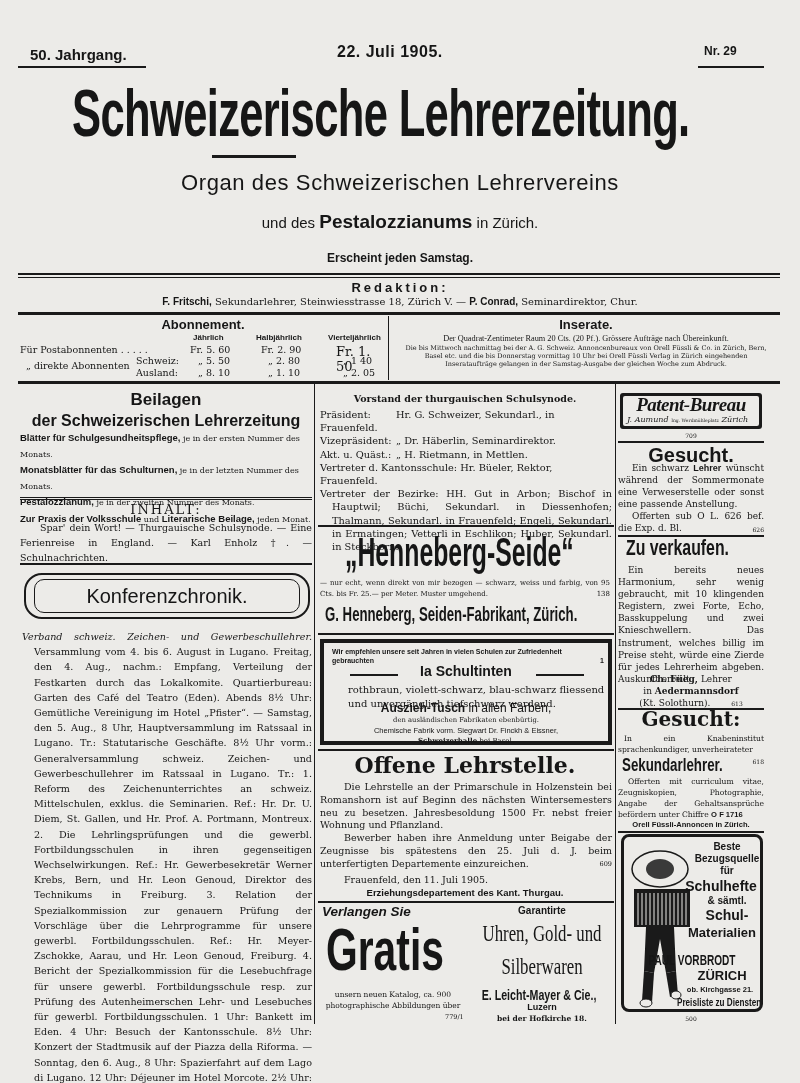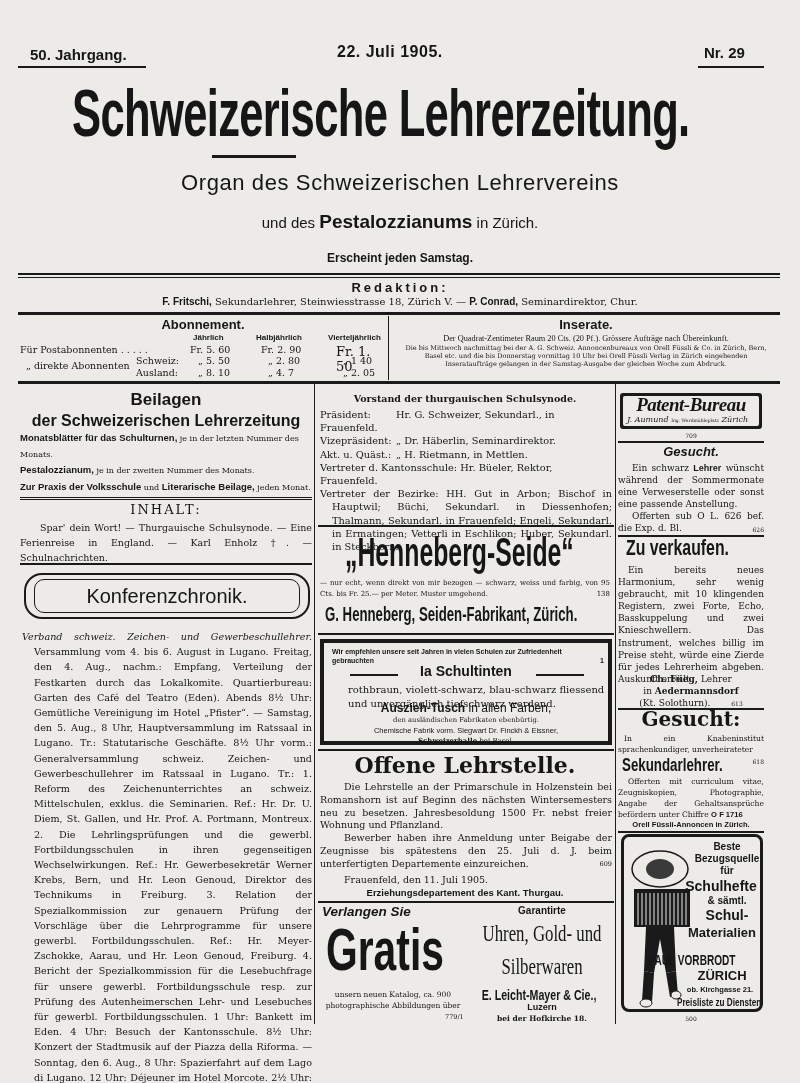--- a/index.html
+++ b/index.html
@@ -18,21 +18,21 @@
 .center{text-align:center}
 </style>
 </head>
 <body>
 
 <div class="page">
 
   <div class="abs lsans" style="left:30px;top:46px;font-size:15px;font-weight:bold">50. Jahrgang.</div>
   <div class="hr" style="left:18px;top:66px;width:128px;height:2px"></div>
   <div class="abs lsans" style="left:337px;top:43px;font-size:16px;font-weight:bold;letter-spacing:0.5px">22. Juli 1905.</div>
-  <div class="abs lsans" style="left:704px;top:44px;font-size:15px;font-weight:bold">Nr. 29</div>
+  <div class="abs lsans" style="left:704px;top:44px;font-size:12px;font-weight:bold">Nr. 29</div>
   <div class="hr" style="left:698px;top:66px;width:66px;height:2px"></div>
 
   <div class="abs" style="left:72px;top:80px;width:640px;height:70px;overflow:visible">
     <div class="cond" style="font-size:66px;line-height:66px;letter-spacing:-1px;transform:scaleX(0.66);white-space:nowrap;width:970px;font-weight:900">Schweizerische Lehrerzeitung.</div>
   </div>
   <div class="hr" style="left:212px;top:155px;width:84px;height:3px"></div>
 
   <div class="abs center lsans" style="left:0;top:170px;width:800px;font-size:22px;letter-spacing:0.6px">Organ des Schweizerischen Lehrervereins</div>
   <div class="abs center lsans" style="left:0;top:211px;width:800px;font-size:15px">
     <span>und des</span>
@@ -63,38 +63,39 @@
     <div class="abs" style="left:243px;top:28px;font-size:9.5px">Fr. 2. 90</div>
     <div class="abs" style="left:318px;top:28px;font-size:13px">Fr. 1. 50</div>
 
     <div class="abs" style="left:8px;top:44px;font-size:9.5px">„ direkte Abonnenten</div>
     <div class="abs" style="left:118px;top:39px;font-size:9.5px">Schweiz:</div>
     <div class="abs" style="left:118px;top:51px;font-size:9.5px">Ausland:</div>
     <div class="abs" style="left:180px;top:39px;font-size:9.5px">„ 5. 50</div>
     <div class="abs" style="left:250px;top:39px;font-size:9.5px">„ 2. 80</div>
     <div class="abs" style="left:325px;top:39px;font-size:9.5px">„ 1 40</div>
     <div class="abs" style="left:180px;top:51px;font-size:9.5px">„ 8. 10</div>
-    <div class="abs" style="left:250px;top:51px;font-size:9.5px">„ 4. 7</div>
+    <div class="abs" style="left:250px;top:51px;font-size:9.5px">„ 1. 10</div>
     <div class="abs" style="left:325px;top:51px;font-size:9.5px">„ 2. 05</div>
   </div>
   <div class="vr" style="left:388px;top:316px;height:64px;width:1px"></div>
 
   <div class="abs" style="left:392px;top:316px;width:388px;height:64px">
     <div class="abs center lsans" style="left:0;top:1px;width:388px;font-size:13px;font-weight:bold">Inserate.</div>
     <div class="abs center serif" style="left:0;top:17px;width:388px;font-size:9px;transform:scaleX(0.92)">Der Quadrat-Zentimeter Raum 20 Cts. (20 Pf.). Grössere Aufträge nach Übereinkunft.</div>
     <div class="abs center tiny" style="left:6px;top:28px;width:376px;font-size:6.5px;line-height:8px">Die bis Mittwoch nachmittag bei der A. G. Schweiz. Annoncenbureaux von Orell Füssli &amp; Co. in Zürich, Bern, Basel etc. und die bis Donnerstag vormittag 10 Uhr bei Orell Füssli Verlag in Zürich eingehenden Inserataufträge gelangen in der Samstag-Ausgabe der gleichen Woche zum Abdruck.</div>
   </div>
   <div class="hr" style="left:18px;top:381px;width:762px;height:3px"></div>
 
   <div class="vr" style="left:314px;top:384px;height:640px;width:1px"></div>
   <div class="vr" style="left:615px;top:384px;height:640px;width:1px"></div>
 
   <div class="abs center lsans" style="left:18px;top:390px;width:296px;font-size:17px;font-weight:bold">Beilagen</div>
   <div class="abs center lsans" style="left:18px;top:412px;width:296px;font-size:16px;font-weight:bold">der Schweizerischen Lehrerzeitung</div>
   <div class="abs" style="left:20px;top:430px;width:296px;font-size:8px;line-height:15.5px">
+    <div><b class="lsans" style="font-size:9.5px">Blätter für Schulgesundheitspflege,</b> <span>je in der ersten Nummer des Monats.</span></div>
     <div><b class="lsans" style="font-size:9.5px">Monatsblätter für das Schulturnen,</b> <span>je in der letzten Nummer des Monats.</span></div>
     <div><b class="lsans" style="font-size:9.5px">Pestalozzianum,</b> <span>je in der zweiten Nummer des Monats.</span></div>
     <div><b class="lsans" style="font-size:9.5px">Zur Praxis der Volksschule</b> <span>und</span> <b class="lsans" style="font-size:9.5px">Literarische Beilage,</b> <span>jeden Monat.</span></div>
   </div>
   <div class="hr" style="left:20px;top:497px;width:292px;height:1px"></div>
   <div class="hr" style="left:20px;top:499px;width:292px;height:1px"></div>
 
   <div class="abs center" style="left:18px;top:502px;width:296px;font-size:13px;letter-spacing:2px">INHALT:</div>
   <div class="abs j" style="left:20px;top:520px;width:292px;font-size:9.5px;line-height:15px;text-indent:20px">Spar' dein Wort! — Thurgauische Schulsynode. — Eine Ferienreise in England. — Karl Enholz †. — Schulnachrichten.</div>
   <div class="hr" style="left:20px;top:563px;width:292px;height:2px"></div>
@@ -173,21 +174,21 @@
     <div class="abs" style="left:3px;top:3px;right:3px;bottom:3px;background:#ecebe8;border-radius:2px">
       <div class="abs center serif" style="left:0;top:-2px;width:136px;font-size:19px;font-weight:bold;font-style:italic;letter-spacing:-0.5px">Patent-Bureau</div>
       <div class="abs" style="left:4px;top:19px;width:130px;font-size:8px;white-space:nowrap">
         <i>J. Aumund</i> <span style="font-size:4.5px">Ing. Werdmühleplatz</span> <i>Zürich</i>
       </div>
     </div>
   </div>
   <div class="abs center" style="left:618px;top:432px;width:146px;font-size:6px">709</div>
   <div class="hr" style="left:618px;top:441px;width:146px;height:2px"></div>
 
-  <div class="abs center lsans" style="left:618px;top:444px;width:146px;font-size:13px;font-weight:900;font-style:italic">Gesucht.</div>
+  <div class="abs center lsans" style="left:618px;top:444px;width:146px;font-size:20px;font-weight:900;">Gesucht.</div>
   <div class="abs j" style="left:618px;top:462px;width:146px;font-size:9px;line-height:12px;text-indent:14px">
     <span>Ein schwarz</span> <b class="lsans">Lehrer</b> <span>wünscht während der Sommermonate eine Verweserstelle oder sonst eine passende Anstellung.</span>
   </div>
   <div class="abs j" style="left:618px;top:510px;width:146px;font-size:9px;line-height:12px;text-indent:14px"><span>Offerten sub O L. 626 bef. die Exp. d. Bl.</span> <span style="float:right;font-size:6px;margin-top:2px">626</span></div>
   <div class="hr" style="left:618px;top:535px;width:146px;height:2px"></div>
 
   <div class="abs" style="left:626px;top:534px;width:160px;height:30px;overflow:visible">
     <div class="cond" style="font-size:22px;line-height:28px;transform:scaleX(0.72);white-space:nowrap">Zu verkaufen.</div>
   </div>
   <div class="abs j" style="left:618px;top:564px;width:146px;font-size:9px;line-height:12.1px;text-indent:10px">Ein bereits neues Harmonium, sehr wenig gebraucht, mit 10 klingenden Registern, zwei Forte, Echo, Basskuppelung und zwei Knieschwellern. Das Instrument, welches billig im Preise steht, würde eine Zierde für jedes Lehrerheim abgeben. Auskunft erteilt</div>

